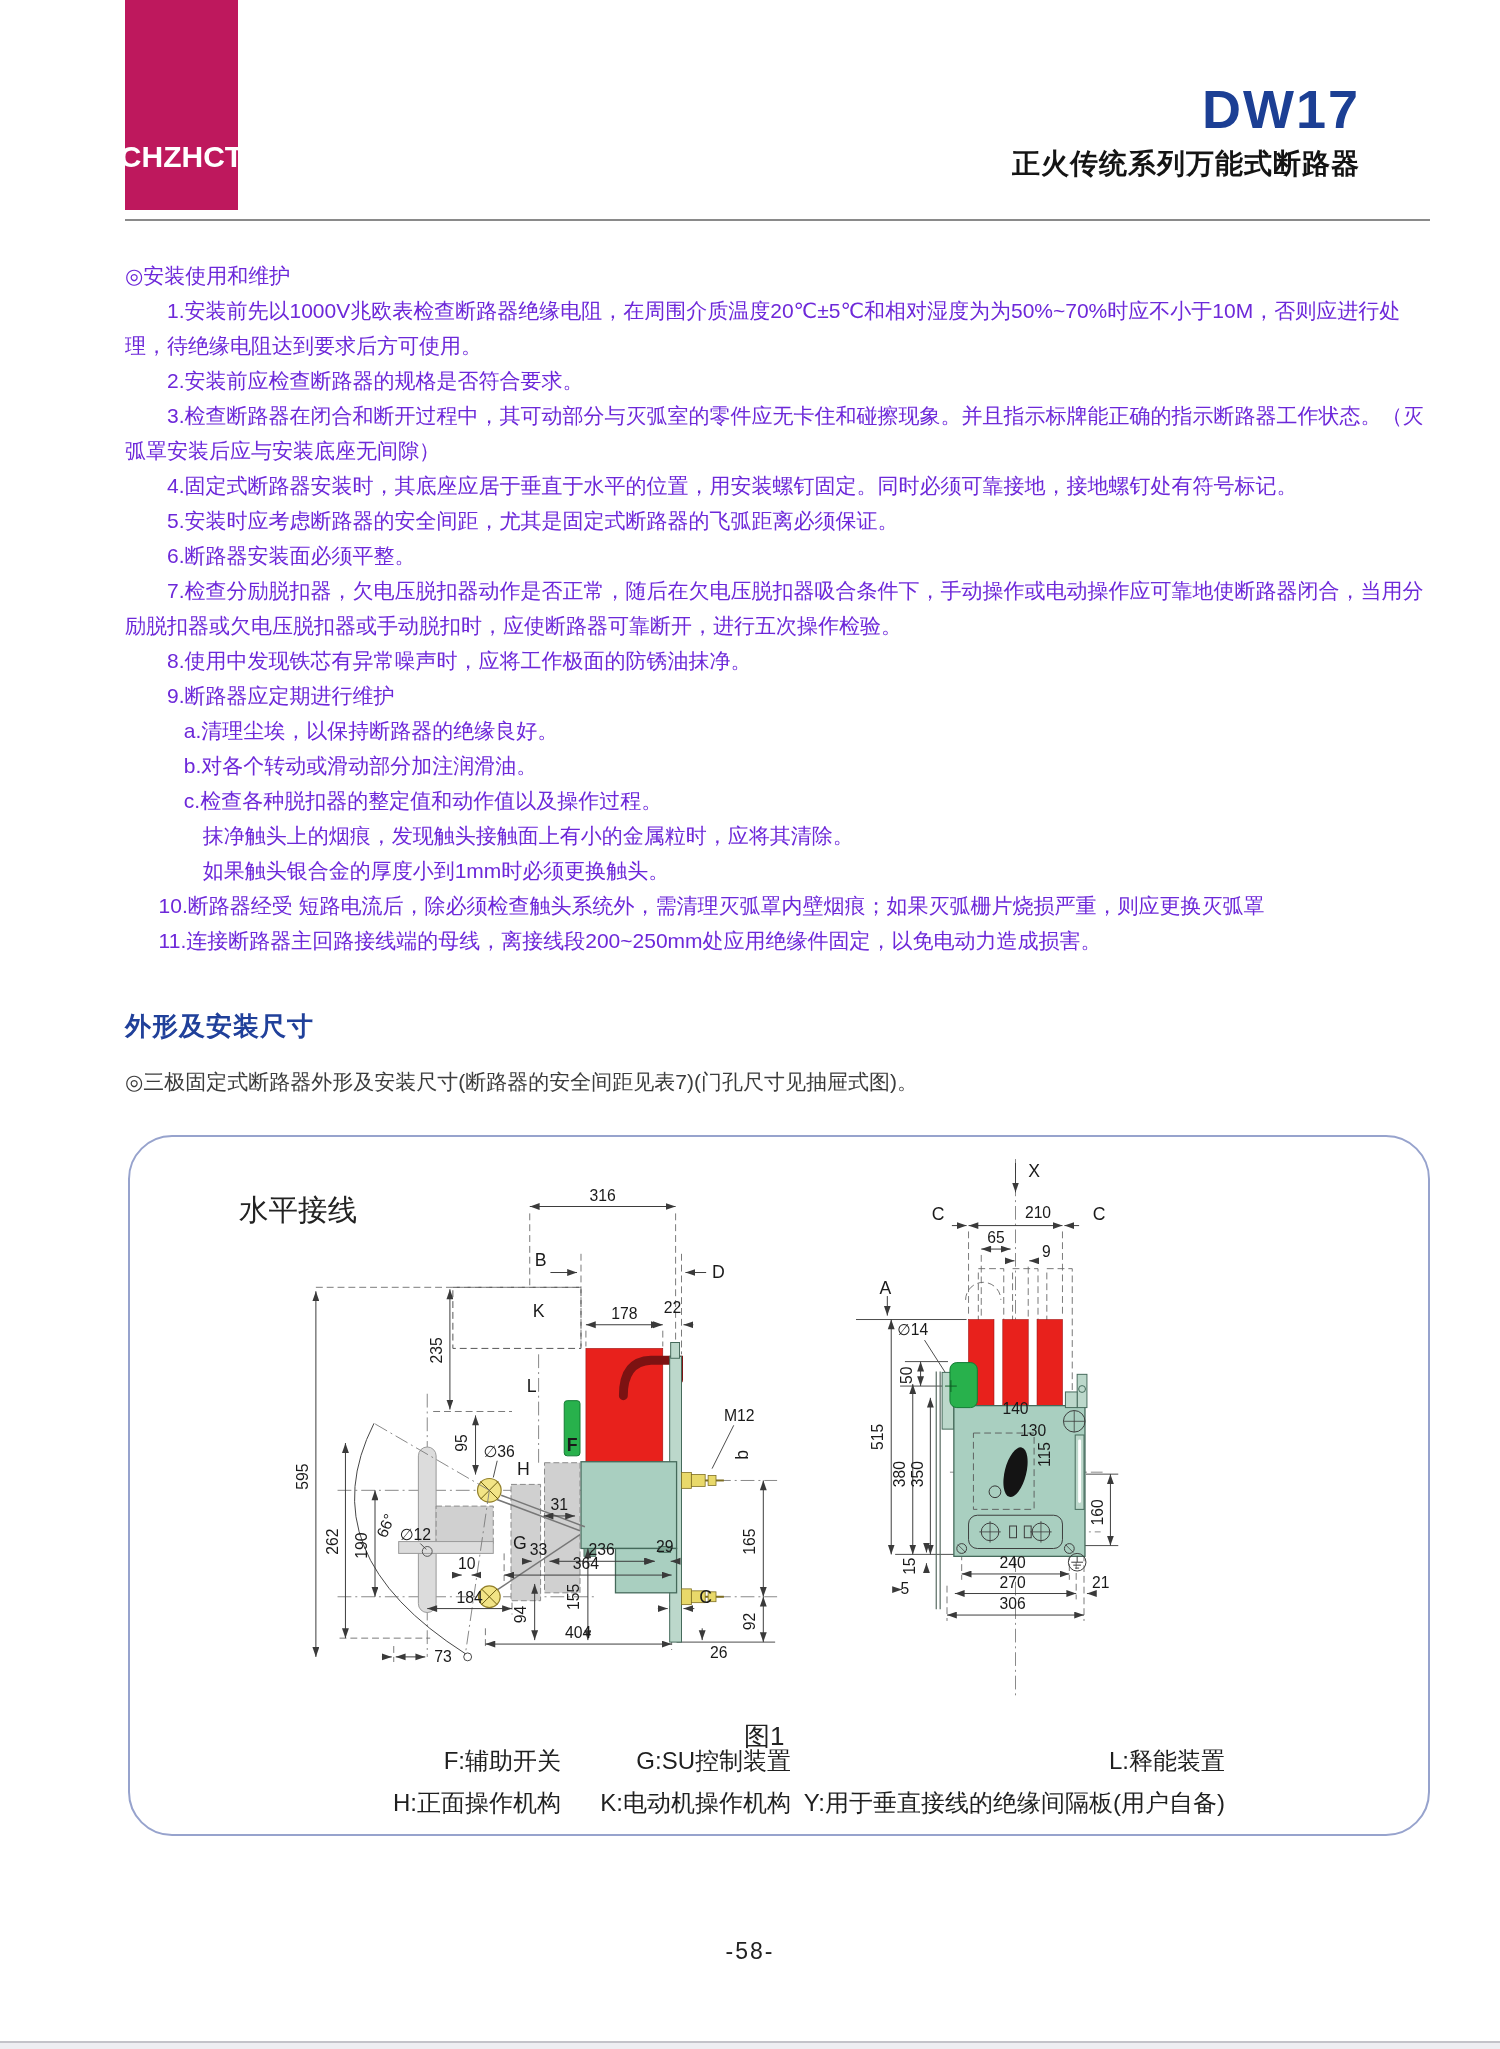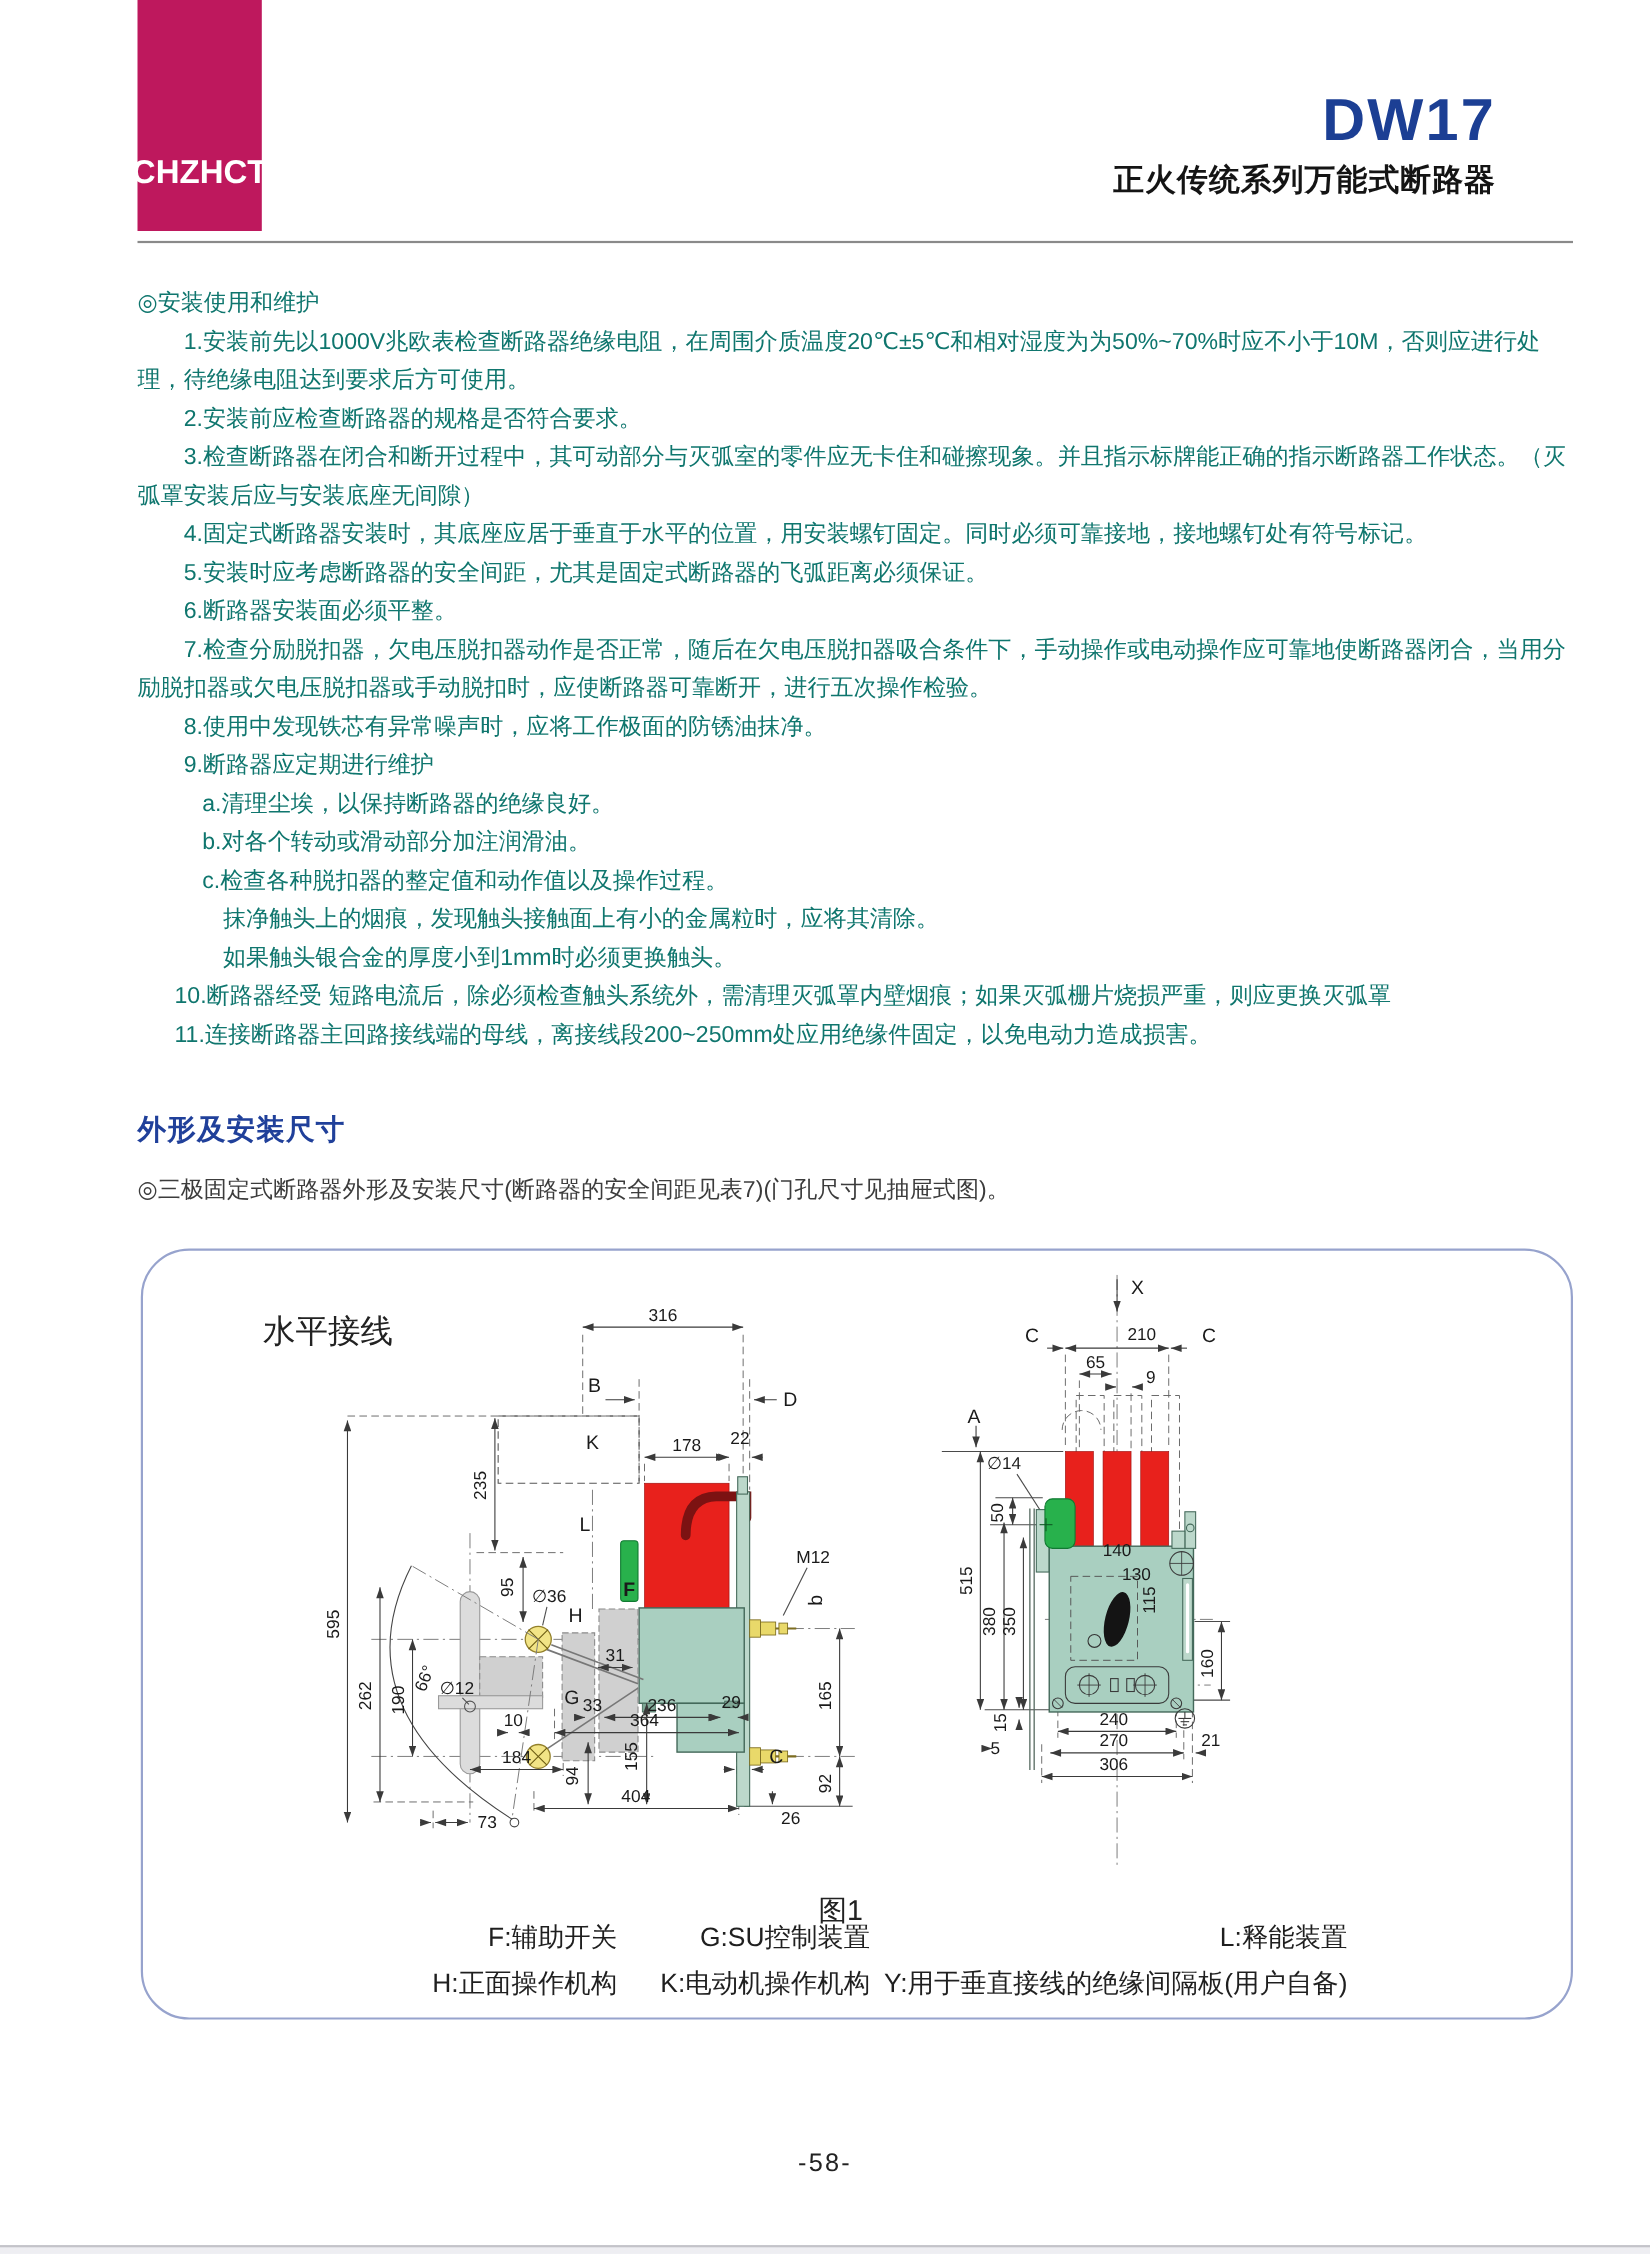--- a/index.html
+++ b/index.html
@@ -10,21 +10,21 @@
   .logo-box{position:absolute;left:125px;top:0;width:113px;height:210px;background:#be185d;
             display:flex;align-items:flex-end;justify-content:center;padding-bottom:36px;box-sizing:border-box;}
   .logo{color:#fff;font-size:30px;font-weight:bold;letter-spacing:0px;}
   .brand{position:absolute;right:140px;top:82px;text-align:right;}
   .brand-model{font-size:54px;font-weight:bold;color:#1c3f94;line-height:1;letter-spacing:2px;}
   .brand-sub{font-size:28px;font-weight:bold;color:#141414;margin-top:9px;letter-spacing:1px;}
   .head-rule{position:absolute;left:125px;right:70px;top:219px;height:2px;background:#8a8a8a;}
 
   
   .maint{position:absolute;left:125px;top:258px;width:1307px;}
-  .maint p{font-size:21px;line-height:35px;margin:0;text-indent:2em;color:#0f766e;}
+  .maint p{font-size:21px;line-height:35px;margin:0;text-indent:2em;color:#6d28d9;}
   .maint p.mh{text-indent:0;}
   .maint p.ind-a{text-indent:2.8em;}
   .maint p.ind-sub{text-indent:3.7em;}
   .maint p.ind-num{text-indent:1.6em;}
 
   
   .dims-sec{position:absolute;left:125px;top:1009px;width:1307px;}
   .dims-sec h2{font-size:26px;color:#20409a;margin:0;font-weight:bold;letter-spacing:1px;}
   .dims-sec .intro{font-size:21px;line-height:35px;margin:0;color:#3c3c3c;}
   .dims-sec .intro.first{margin-top:20px;}
@@ -34,21 +34,21 @@
               border:2px solid #97a3cd;border-radius:44px;box-sizing:border-box;background:#fff;}
   .fig-left{position:absolute;left:42px;top:22px;}
   .fig-right{position:absolute;left:726px;top:14px;}
   .fig-caption{position:absolute;left:614px;top:582px;font-size:26px;color:#222;}
   .legend{position:absolute;left:226px;top:608px;display:grid;grid-template-columns:205px 230px auto;
           row-gap:10px;font-size:24px;color:#1f1f1f;}
   .legend .li{white-space:nowrap;text-align:right;}
   .legend .k{display:inline-block;min-width:34px;}
 
   
-  .footer-page{position:absolute;left:0;top:1938px;width:100%;text-align:center;font-size:23px;color:#222;letter-spacing:2px;margin-top:15px;}
+  .footer-page{position:absolute;left:0;top:1938px;width:100%;text-align:center;font-size:23px;color:#222;letter-spacing:2px;}
   .bottom-strip{position:absolute;left:0;bottom:0;width:100%;height:6px;background:#eeeef2;border-top:2px solid #c3c3c9;box-sizing:content-box;}
 
   
   svg .dim{stroke:#3a3a3a;stroke-width:1;fill:none;}
   svg .thin{stroke:#4a4a4a;stroke-width:1;fill:none;}
   svg .ext{stroke:#6a6a6a;stroke-width:0.9;stroke-dasharray:7 4;fill:none;}
   svg .cl{stroke:#7a7a7a;stroke-width:0.9;stroke-dasharray:14 4 2 4;fill:none;}
   svg .dt{font-size:16px;fill:#1a1a1a;}
   svg .dl{font-size:18px;fill:#1a1a1a;}
   svg .ttl{font-size:30px;fill:#222;}

